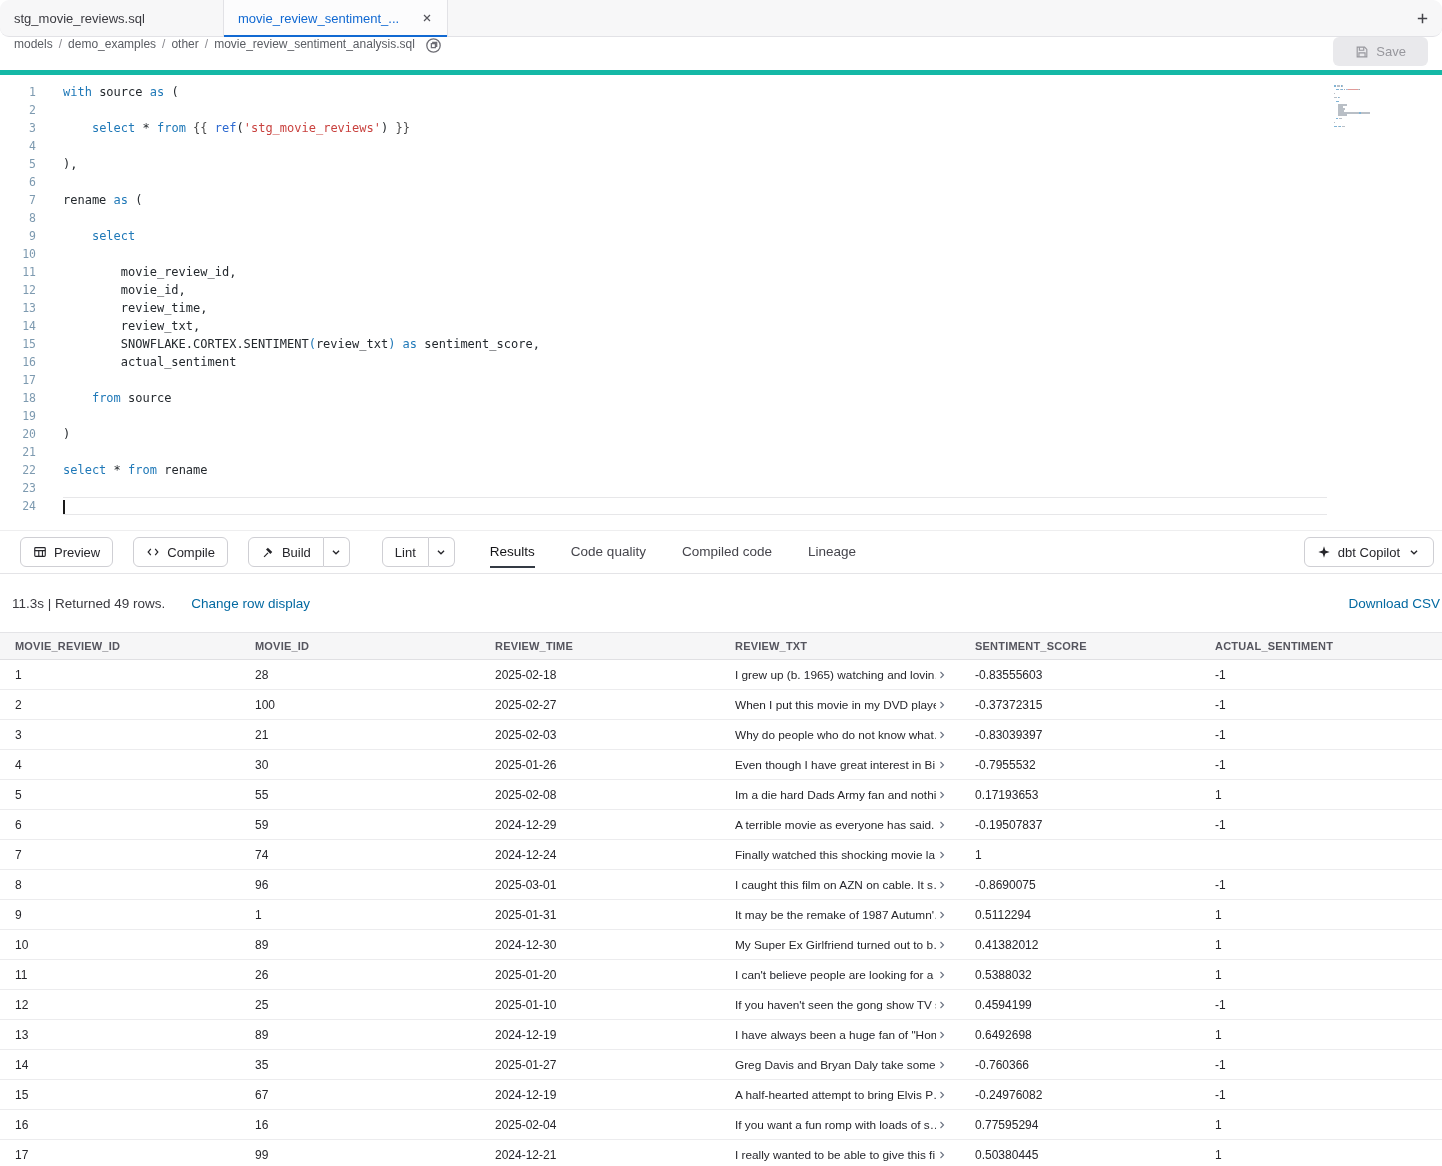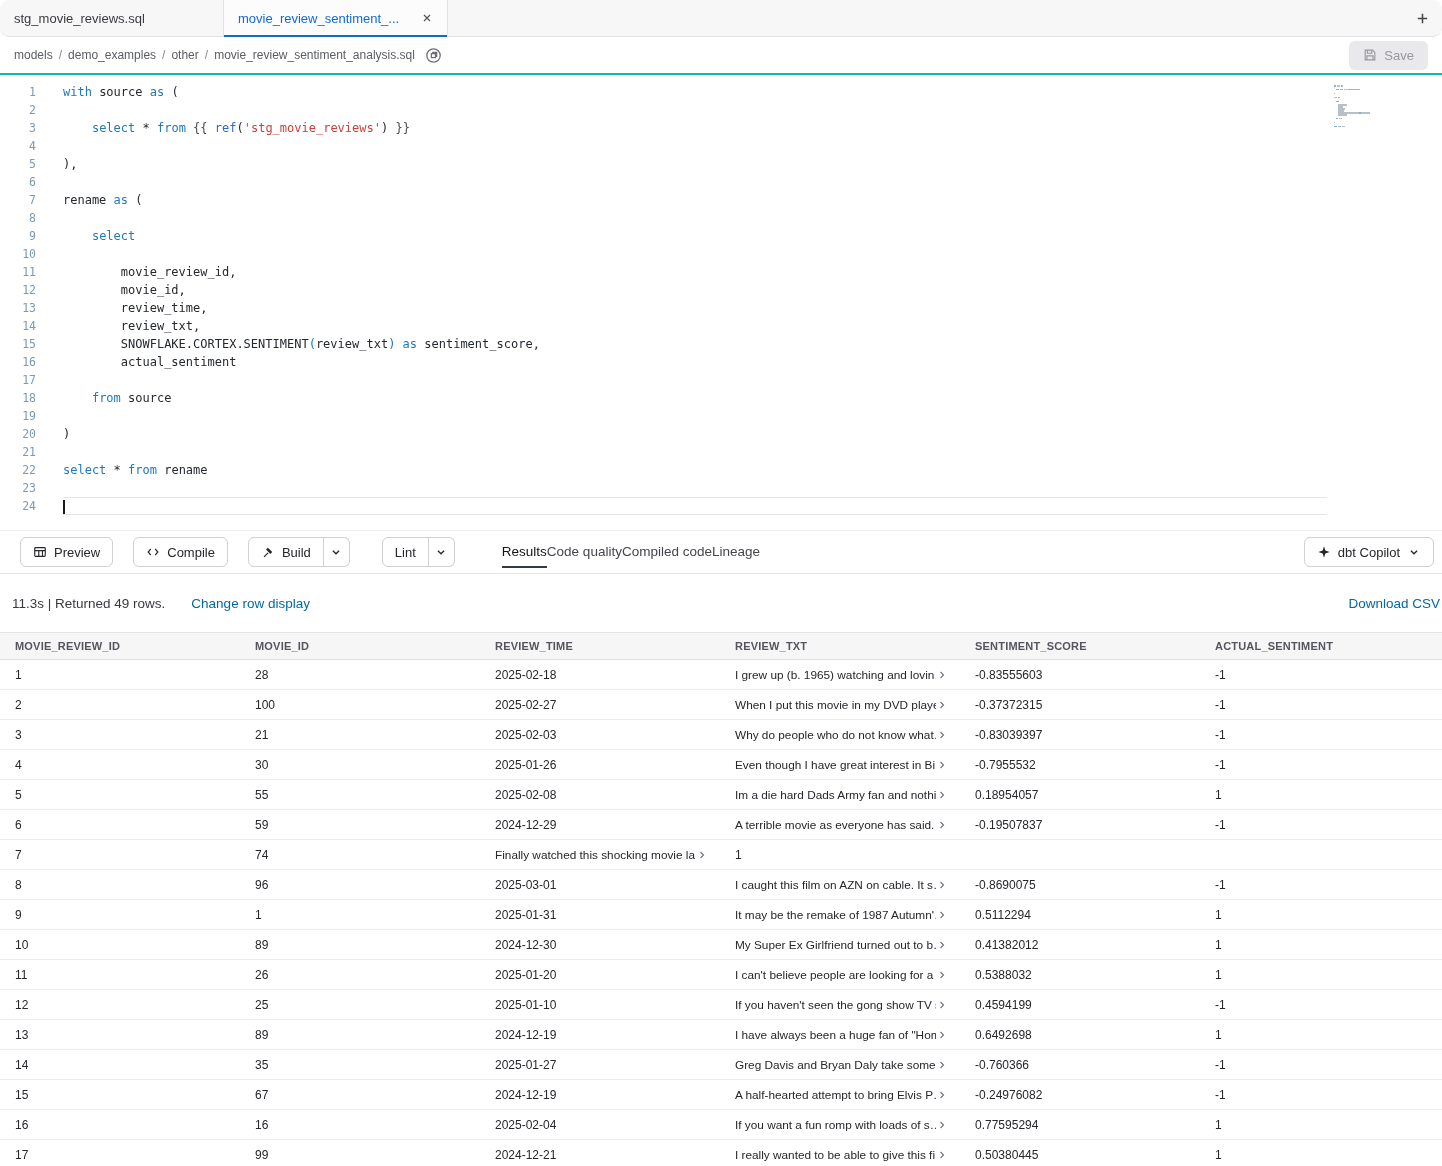--- a/index.html
+++ b/index.html
@@ -13,26 +13,26 @@
   .tab.active { background:#fcfcfd; color:#1169d2; }
   .tab.active::after { content:""; position:absolute; left:0; right:0; bottom:-1px; height:2px; background:#1169d2; }
   .tab-label { white-space:nowrap; overflow:hidden; }
   .tab-close { margin-left:auto; display:flex; align-items:center; color:#55555c; }
   .tab-close svg { width:12px; height:12px; }
   .tabbar-spacer { flex:1; }
   .newtab { width:40px; display:flex; align-items:center; justify-content:center; color:#44444a; }
   .newtab svg { width:15px; height:15px; }
 
   
-  .crumbbar { height:38px; display:flex; align-items:center; padding:0 14px; border-bottom:2px solid #14b8a6; background:#fff; }
+  .crumbbar { height:38px; display:flex; align-items:flex-start; padding:0 14px; border-bottom:5px solid #14b8a6; background:#fff; }
   .crumb { font-size:12px; color:#5a5d63; }
   .crumb-sep { font-size:12px; color:#8a8a90; margin:0 6px; }
   .crumb-icon { margin-left:10px; color:#6d6d74; display:flex; align-items:center; }
   .crumb-icon svg { width:17px; height:17px; }
-  .save-btn { margin-left:auto; height:29px; padding:0 14px; background:#e9e9ec; border:none; border-radius:6px;
+  .save-btn { margin-left:auto; height:29px; padding:0 22px; background:#e9e9ec; border:none; border-radius:6px;
     color:#97979d; font-size:13px; display:flex; gap:7px; align-items:center; font-family:inherit; }
   .save-btn svg { width:14px; height:14px; }
 
   
   .editor { position:relative; height:455px; padding-top:8px; background:#fff;
     font-family:"DejaVu Sans Mono", monospace; font-size:12px; overflow:hidden; }
   .code-line { display:flex; height:18px; line-height:18px; }
   .gutter { flex:0 0 36px; text-align:right; color:#7d9ab0; font-size:11.5px; user-select:none; }
   .code-content { margin-left:27px; white-space:pre; color:#24292e; flex:0 0 1264px; position:relative; }
   .code-line.active .code-content { border-top:1px solid #e7e7e9; border-bottom:1px solid #e7e7e9; }
@@ -52,21 +52,21 @@
 
   
   .toolbar { height:44px; border-top:1px solid #eeeeef; border-bottom:1px solid #e4e4e7; display:flex; align-items:center; padding:0 0 0 20px; background:#fff; }
   .btn { height:30px; border:1px solid #cfcfd4; border-radius:6px; background:#fff; display:inline-flex;
     align-items:center; gap:7px; padding:0 12px; font-size:13px; color:#26262b; font-family:inherit; cursor:pointer; }
   .btn svg { width:14px; height:14px; }
   .btn-group { display:inline-flex; }
   .btn-group .btn-main { border-radius:6px 0 0 6px; }
   .btn-group .btn-caret { width:26px; padding:0; justify-content:center; border-left:none; border-radius:0 6px 6px 0; }
   .tool-gap { margin-right:20px; }
-  .rtabs { display:flex; margin-left:47px; height:32px; }
+  .rtabs { display:flex; margin-left:35px; gap:36px; height:32px; }
   .rtab { display:flex; align-items:center; height:100%; border-bottom:2px solid transparent; font-size:13.5px; color:#45454c; cursor:pointer; }
   .rtab.active { border-color:#343a44; color:#141417; }
   .copilot { margin-left:auto; margin-right:8px; }
 
   
   .statusrow { height:58px; display:flex; align-items:center; padding:0 12px; font-size:13.5px; color:#3a3a40; background:#fff; }
   .link { color:#0369a1; cursor:pointer; }
   .change-display { margin-left:26px; }
   .download-csv { margin-left:auto; margin-right:-10px; white-space:nowrap; }
 
@@ -478,41 +478,42 @@
           <div class="td">55</div>
           <div class="td">2025-02-08</div>
           <div class="td review">
             <span class="txt">Im a die hard Dads Army fan and nothi…</span>
             <span class="expand">
               <svg viewBox="0 0 16 16" fill="none" stroke="currentColor" stroke-width="1.5">
                 <path d="M6 4l4 4-4 4"></path>
               </svg>
             </span>
           </div>
-          <div class="td">0.18954057</div>
+          <div class="td">0.17193653</div>
           <div class="td">1</div>
         </div>
         <div class="tr">
           <div class="td">6</div>
           <div class="td">59</div>
           <div class="td">2024-12-29</div>
           <div class="td review">
             <span class="txt">A terrible movie as everyone has said. …</span>
             <span class="expand">
               <svg viewBox="0 0 16 16" fill="none" stroke="currentColor" stroke-width="1.5">
                 <path d="M6 4l4 4-4 4"></path>
               </svg>
             </span>
           </div>
           <div class="td">-0.19507837</div>
           <div class="td">-1</div>
         </div>
         <div class="tr">
           <div class="td">7</div>
           <div class="td">74</div>
+          <div class="td">2024-12-24</div>
           <div class="td review">
             <span class="txt">Finally watched this shocking movie la…</span>
             <span class="expand">
               <svg viewBox="0 0 16 16" fill="none" stroke="currentColor" stroke-width="1.5">
                 <path d="M6 4l4 4-4 4"></path>
               </svg>
             </span>
           </div>
           <div class="td">1</div>
         </div>

